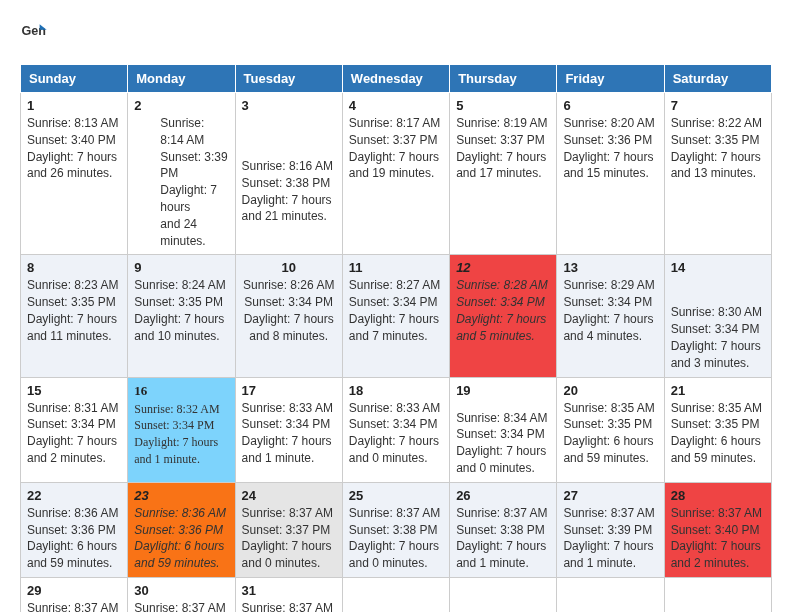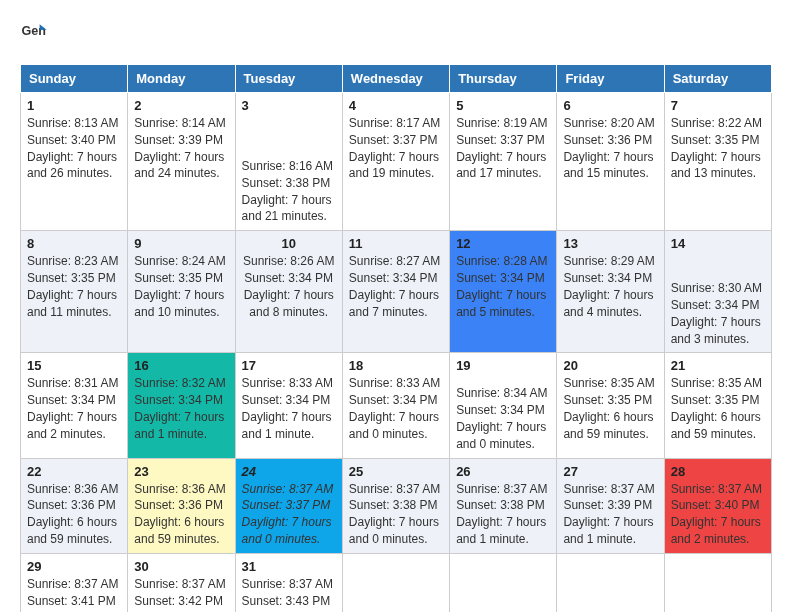--- a/index.html
+++ b/index.html
@@ -120,21 +120,21 @@
   <tr>
         <td style="background-color: rgb(255, 255, 255);">
           <span class="day-num">1</span>
           <div class="day-info" style="white-space: pre-line;">Sunrise: 8:13 AM
 Sunset: 3:40 PM
 Daylight: 7 hours
 and 26 minutes.</div>
         </td>
         <td style="background-color: rgb(255, 255, 255);">
           <span class="day-num">2</span>
-          <div class="day-info" style="white-space: pre-line;">Sunrise: 8:14 AM
+          <div class="day-info" style="white-space: pre-line; margin-left: 26px;">Sunrise: 8:14 AM
 Sunset: 3:39 PM
 Daylight: 7 hours
 and 24 minutes.</div>
         </td>
         <td style="background-color: rgb(255, 255, 255);">
           <span class="day-num">3</span>
           <div class="day-info" style="white-space: pre-line; margin-top: 45px;">Sunrise: 8:16 AM
 Sunset: 3:38 PM
 Daylight: 7 hours
 and 21 minutes.</div>
@@ -190,21 +190,21 @@
 Daylight: 7 hours
 and 8 minutes.</div>
         </td>
         <td style="background-color: rgb(238, 242, 248);">
           <span class="day-num">11</span>
           <div class="day-info" style="white-space: pre-line;">Sunrise: 8:27 AM
 Sunset: 3:34 PM
 Daylight: 7 hours
 and 7 minutes.</div>
         </td>
-        <td style="background-color: #3b82f6;">
+        <td style="background-color: #ef4444; font-style: italic;">
           <span class="day-num">12</span>
           <div class="day-info" style="white-space: pre-line;">Sunrise: 8:28 AM
 Sunset: 3:34 PM
 Daylight: 7 hours
 and 5 minutes.</div>
         </td>
         <td style="background-color: rgb(238, 242, 248);">
           <span class="day-num">13</span>
           <div class="day-info" style="white-space: pre-line;">Sunrise: 8:29 AM
 Sunset: 3:34 PM
@@ -220,21 +220,21 @@
         </td>
       </tr>
       <tr>
         <td style="background-color: rgb(255, 255, 255);">
           <span class="day-num">15</span>
           <div class="day-info" style="white-space: pre-line;">Sunrise: 8:31 AM
 Sunset: 3:34 PM
 Daylight: 7 hours
 and 2 minutes.</div>
         </td>
-        <td style="background-color: #14b8a6;">
+        <td style="background-color: #7dd3fc; font-family: Liberation Serif, serif;">
           <span class="day-num">16</span>
           <div class="day-info" style="white-space: pre-line;">Sunrise: 8:32 AM
 Sunset: 3:34 PM
 Daylight: 7 hours
 and 1 minute.</div>
         </td>
         <td style="background-color: rgb(255, 255, 255);">
           <span class="day-num">17</span>
           <div class="day-info" style="white-space: pre-line;">Sunrise: 8:33 AM
 Sunset: 3:34 PM
@@ -271,28 +271,28 @@
         </td>
       </tr>
       <tr>
         <td style="background-color: rgb(238, 242, 248);">
           <span class="day-num">22</span>
           <div class="day-info" style="white-space: pre-line;">Sunrise: 8:36 AM
 Sunset: 3:36 PM
 Daylight: 6 hours
 and 59 minutes.</div>
         </td>
-        <td style="background-color: #fef9c3;">
+        <td style="background-color: #f97316; font-style: italic;">
           <span class="day-num">23</span>
           <div class="day-info" style="white-space: pre-line;">Sunrise: 8:36 AM
 Sunset: 3:36 PM
 Daylight: 6 hours
 and 59 minutes.</div>
         </td>
-        <td style="background-color: #0ea5e9; font-style: italic;">
+        <td style="background-color: #e5e5e5;">
           <span class="day-num">24</span>
           <div class="day-info" style="white-space: pre-line;">Sunrise: 8:37 AM
 Sunset: 3:37 PM
 Daylight: 7 hours
 and 0 minutes.</div>
         </td>
         <td style="background-color: rgb(238, 242, 248);">
           <span class="day-num">25</span>
           <div class="day-info" style="white-space: pre-line;">Sunrise: 8:37 AM
 Sunset: 3:38 PM

